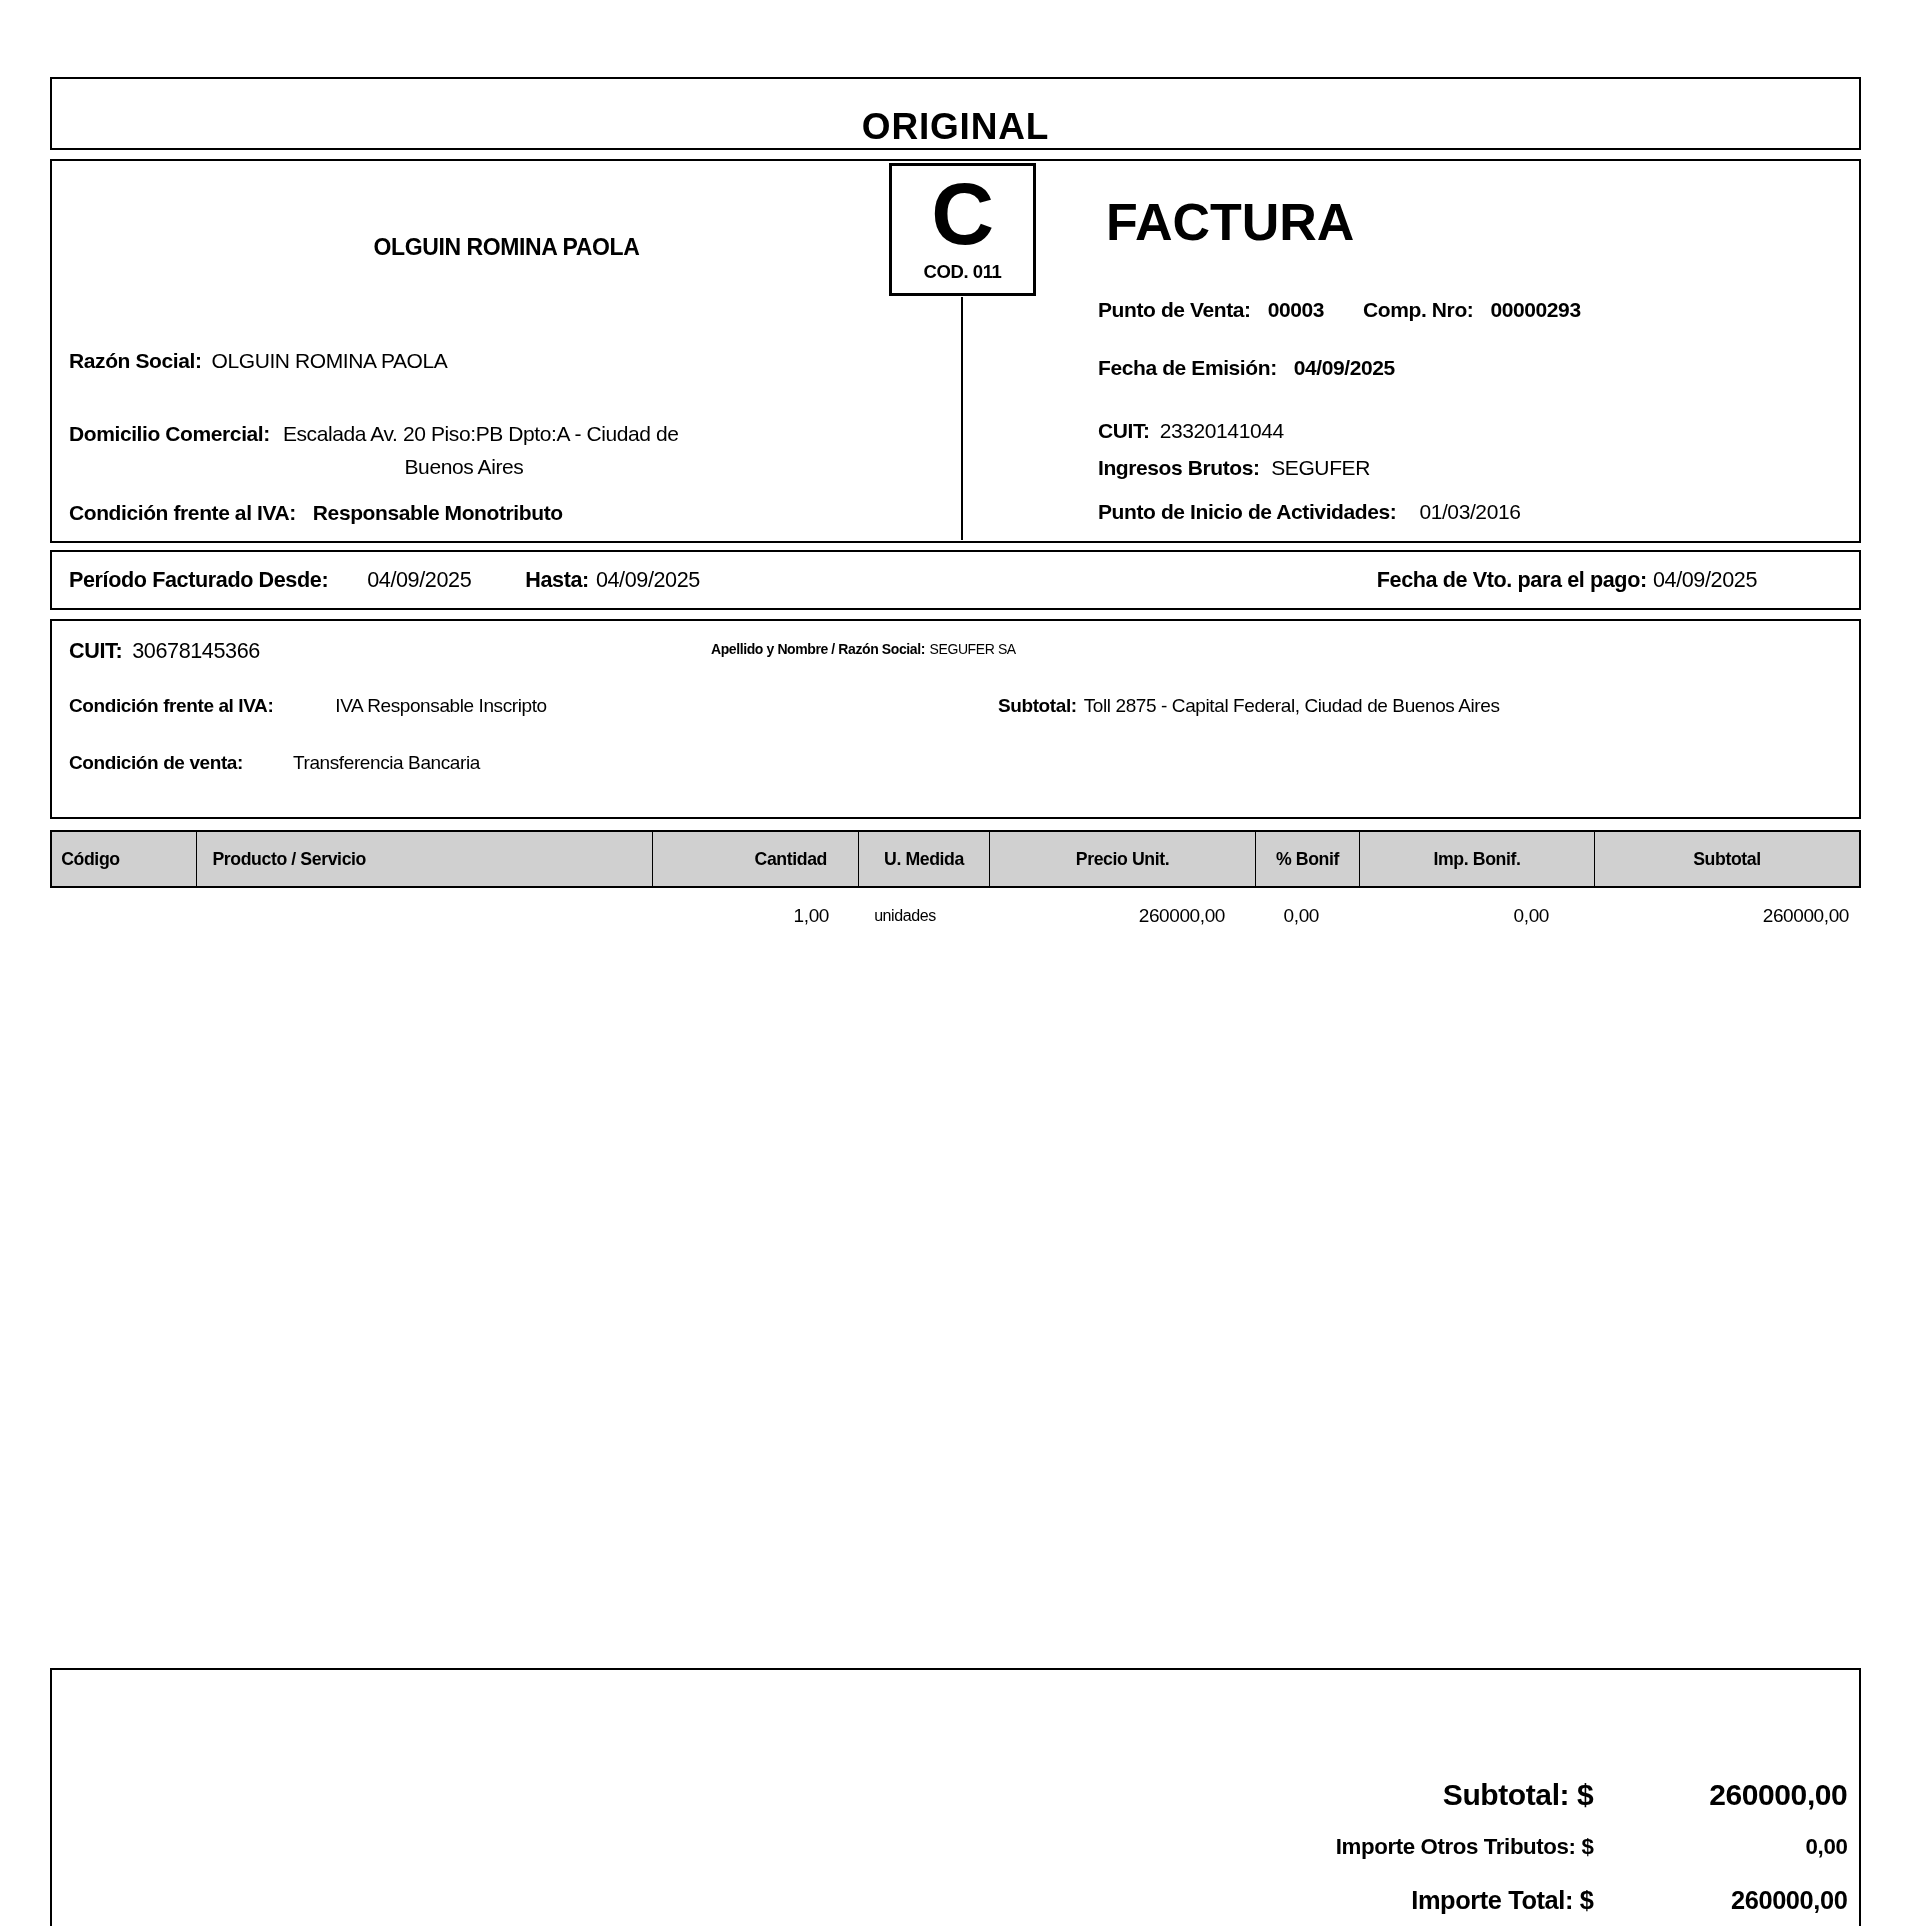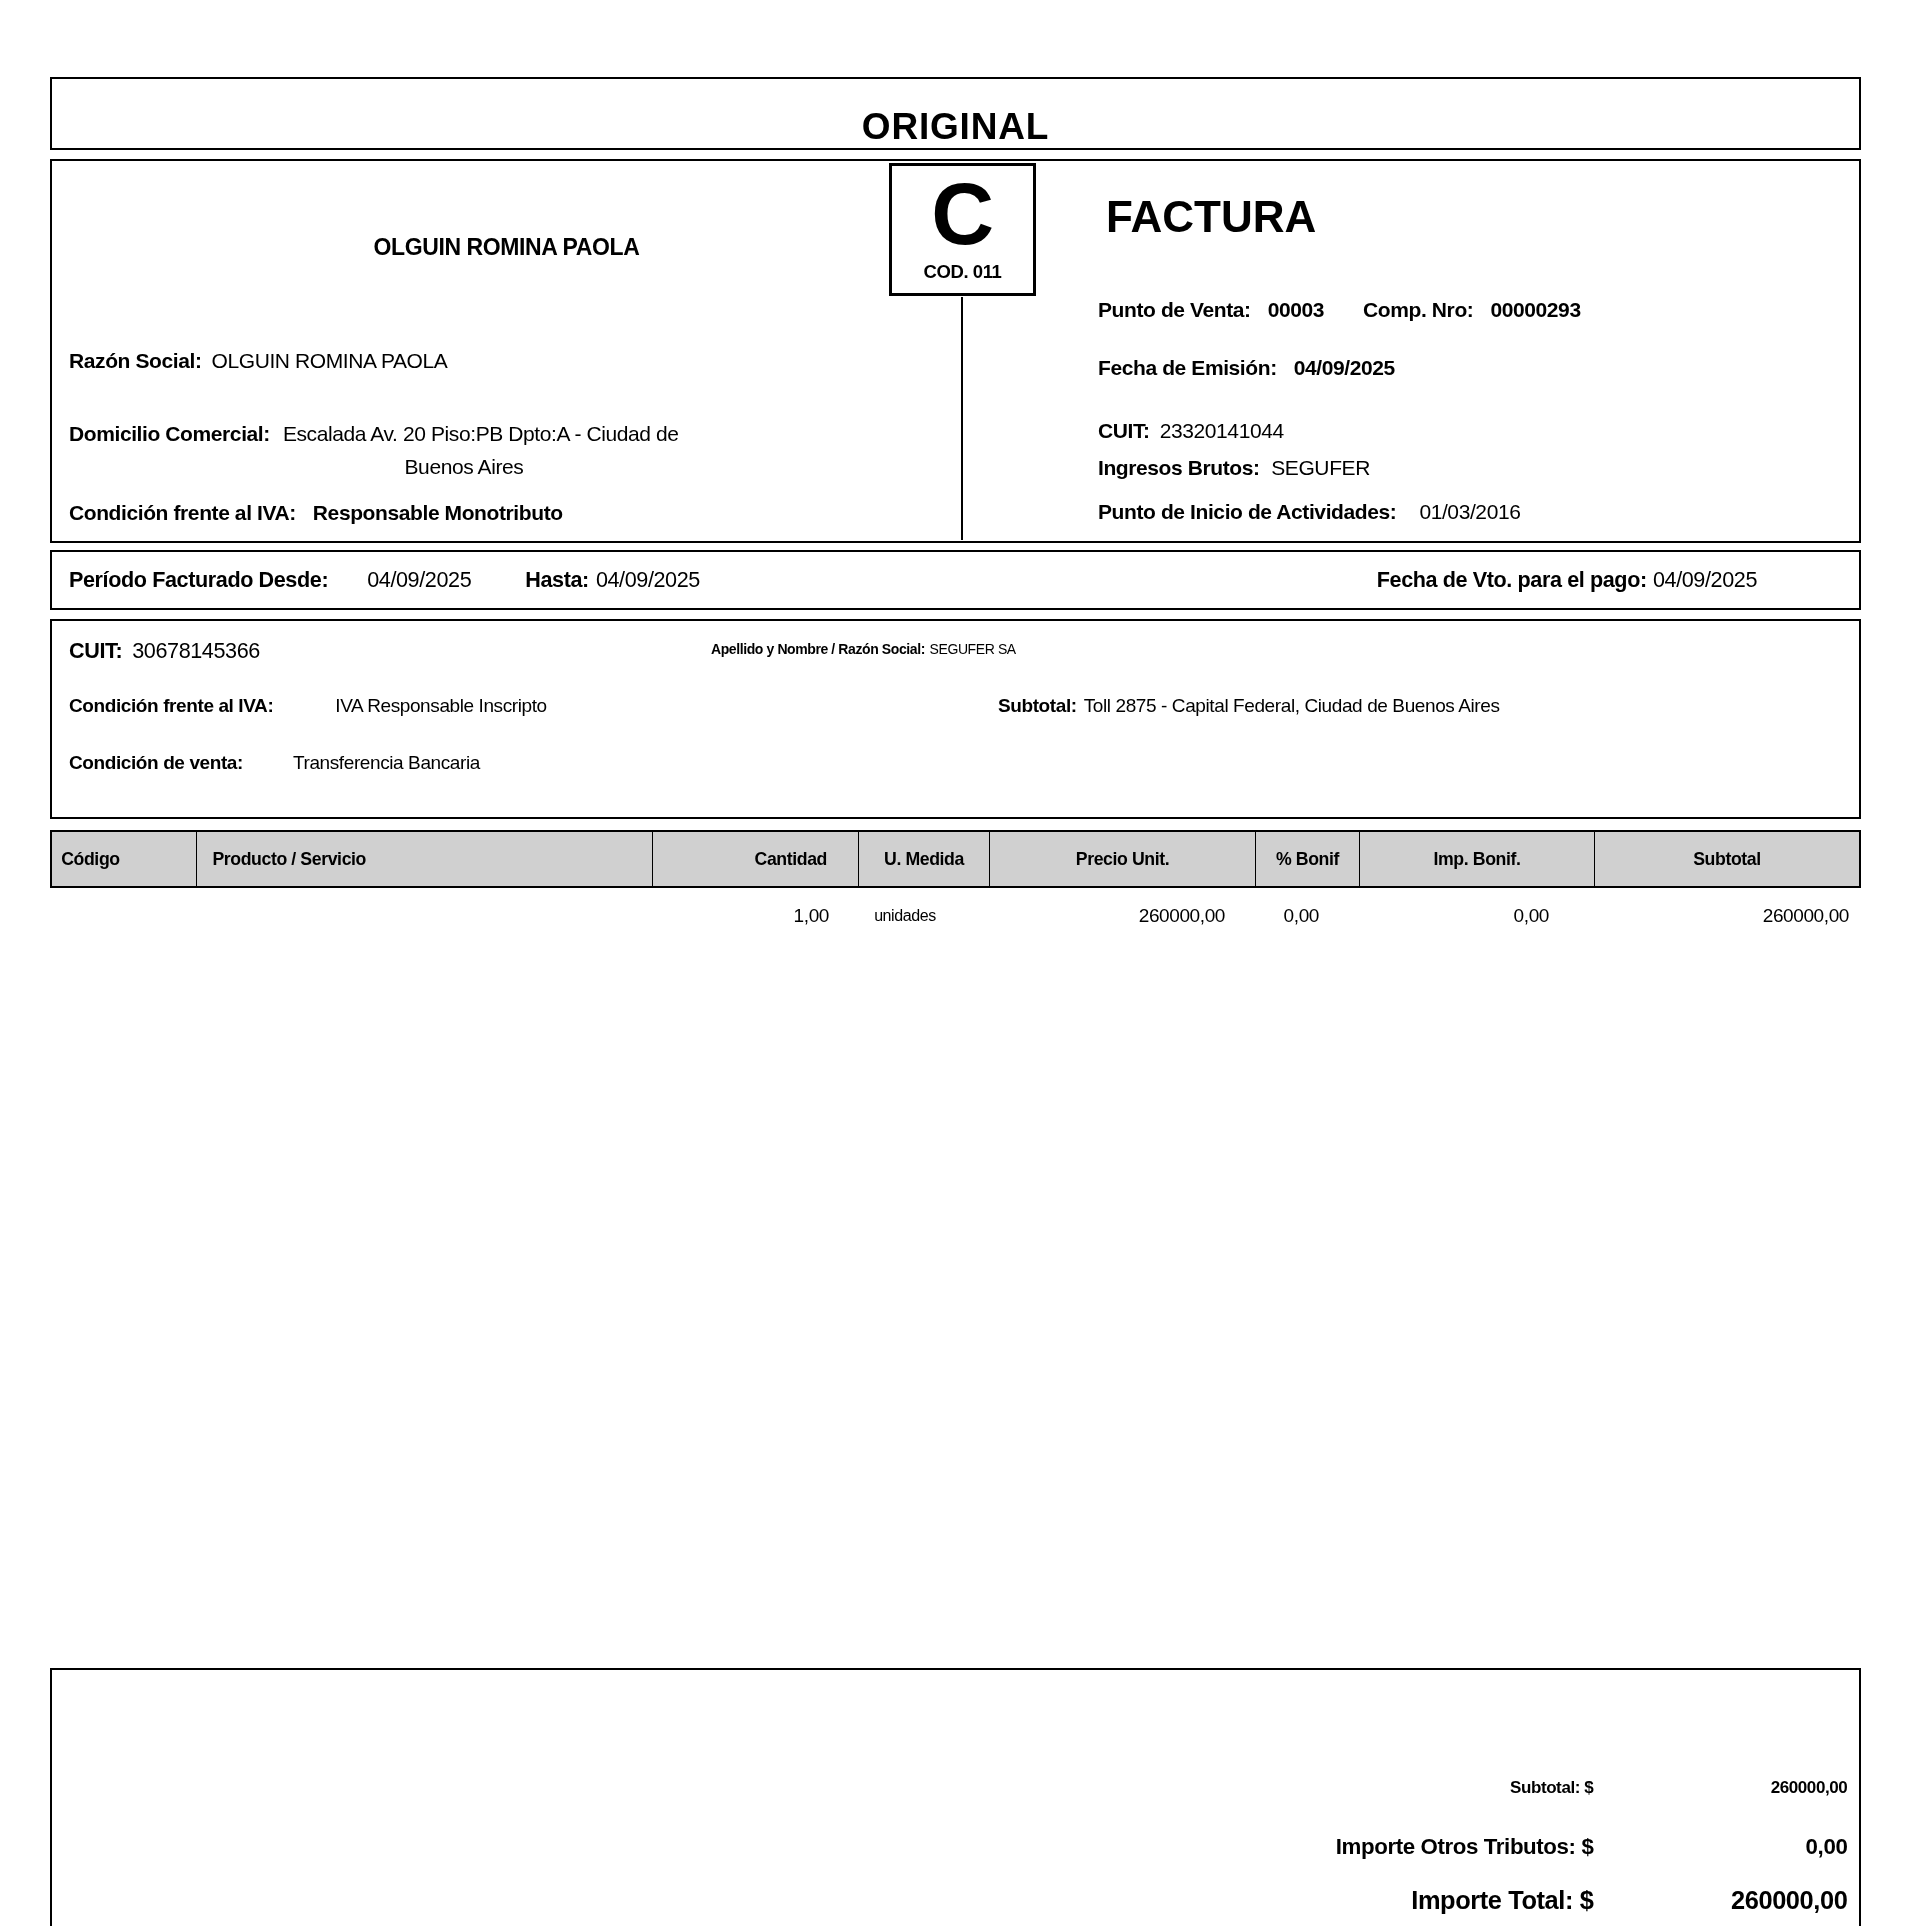--- a/index.html
+++ b/index.html
@@ -22,21 +22,21 @@
   
   .box-header{position:absolute;left:50px;top:159px;width:1811px;height:384px;
     border:2.3px solid #000;box-sizing:border-box;}
   .cbox{position:absolute;left:837px;top:1.5px;width:147px;height:133px;border:3.9px solid #000;
     box-sizing:border-box;text-align:center;}
   .cbox .letter{font-size:87px;font-weight:bold;line-height:89px;margin-top:3.9px;}
   .cbox .code{font-size:18.5px;font-weight:bold;margin-top:3.1px;}
   .vdiv{position:absolute;left:909px;top:136px;width:1.9px;height:243px;background:#000;}
   .issuer-name{position:absolute;left:0;top:73px;width:909px;text-align:center;font-size:23px;font-weight:bold;}
   .hl{position:absolute;font-size:21px;white-space:nowrap;}
-  .factura-title{position:absolute;left:1054px;top:31px;font-size:44px;font-weight:bold;letter-spacing:0;}
+  .factura-title{position:absolute;left:1054px;top:31px;font-size:52px;font-weight:bold;letter-spacing:0;}
   
   .box-period{position:absolute;left:50px;top:550px;width:1811px;height:60px;border:2.3px solid #000;
     box-sizing:border-box;display:flex;align-items:center;font-size:21.6px;white-space:nowrap;}
   
   .box-client{position:absolute;left:50px;top:619px;width:1811px;height:200px;border:2.3px solid #000;box-sizing:border-box;}
   
   .thead{position:absolute;left:50px;top:830px;width:1811px;height:58px;border:2.3px solid #000;
     box-sizing:border-box;background:var(--table-header-bg);display:flex;font-size:17.7px;font-weight:bold;}
   .thead .c{box-sizing:border-box;border-right:1.2px solid #000;display:flex;align-items:center;height:100%;}
   .thead .c:last-child{border-right:none;}
@@ -158,21 +158,21 @@
   <div class="tbody">
     <div class="num" style="left:586px;width:193px;">1,00</div>
     <div class="num" style="left:782px;width:146px;text-align:center;font-size:16px;">unidades</div>
     <div class="num" style="left:982px;width:193px;">260000,00</div>
     <div class="num" style="left:1194px;width:75px;">0,00</div>
     <div class="num" style="left:1387px;width:112px;">0,00</div>
     <div class="num" style="left:1606px;width:193px;">260000,00</div>
   </div>
 
   <div class="box-totals">
-    <div class="trow" style="top:108px;font-size:17px;">
+    <div class="trow" style="top:108px;font-size:30px;">
       <span>Subtotal: $</span>
       <span class="val">260000,00</span>
     </div>
     <div class="trow" style="top:164px;font-size:22.3px;">
       <span>Importe Otros Tributos: $</span>
       <span class="val">0,00</span>
     </div>
     <div class="trow" style="top:216px;font-size:25.4px;">
       <span>Importe Total: $</span>
       <span class="val">260000,00</span>

